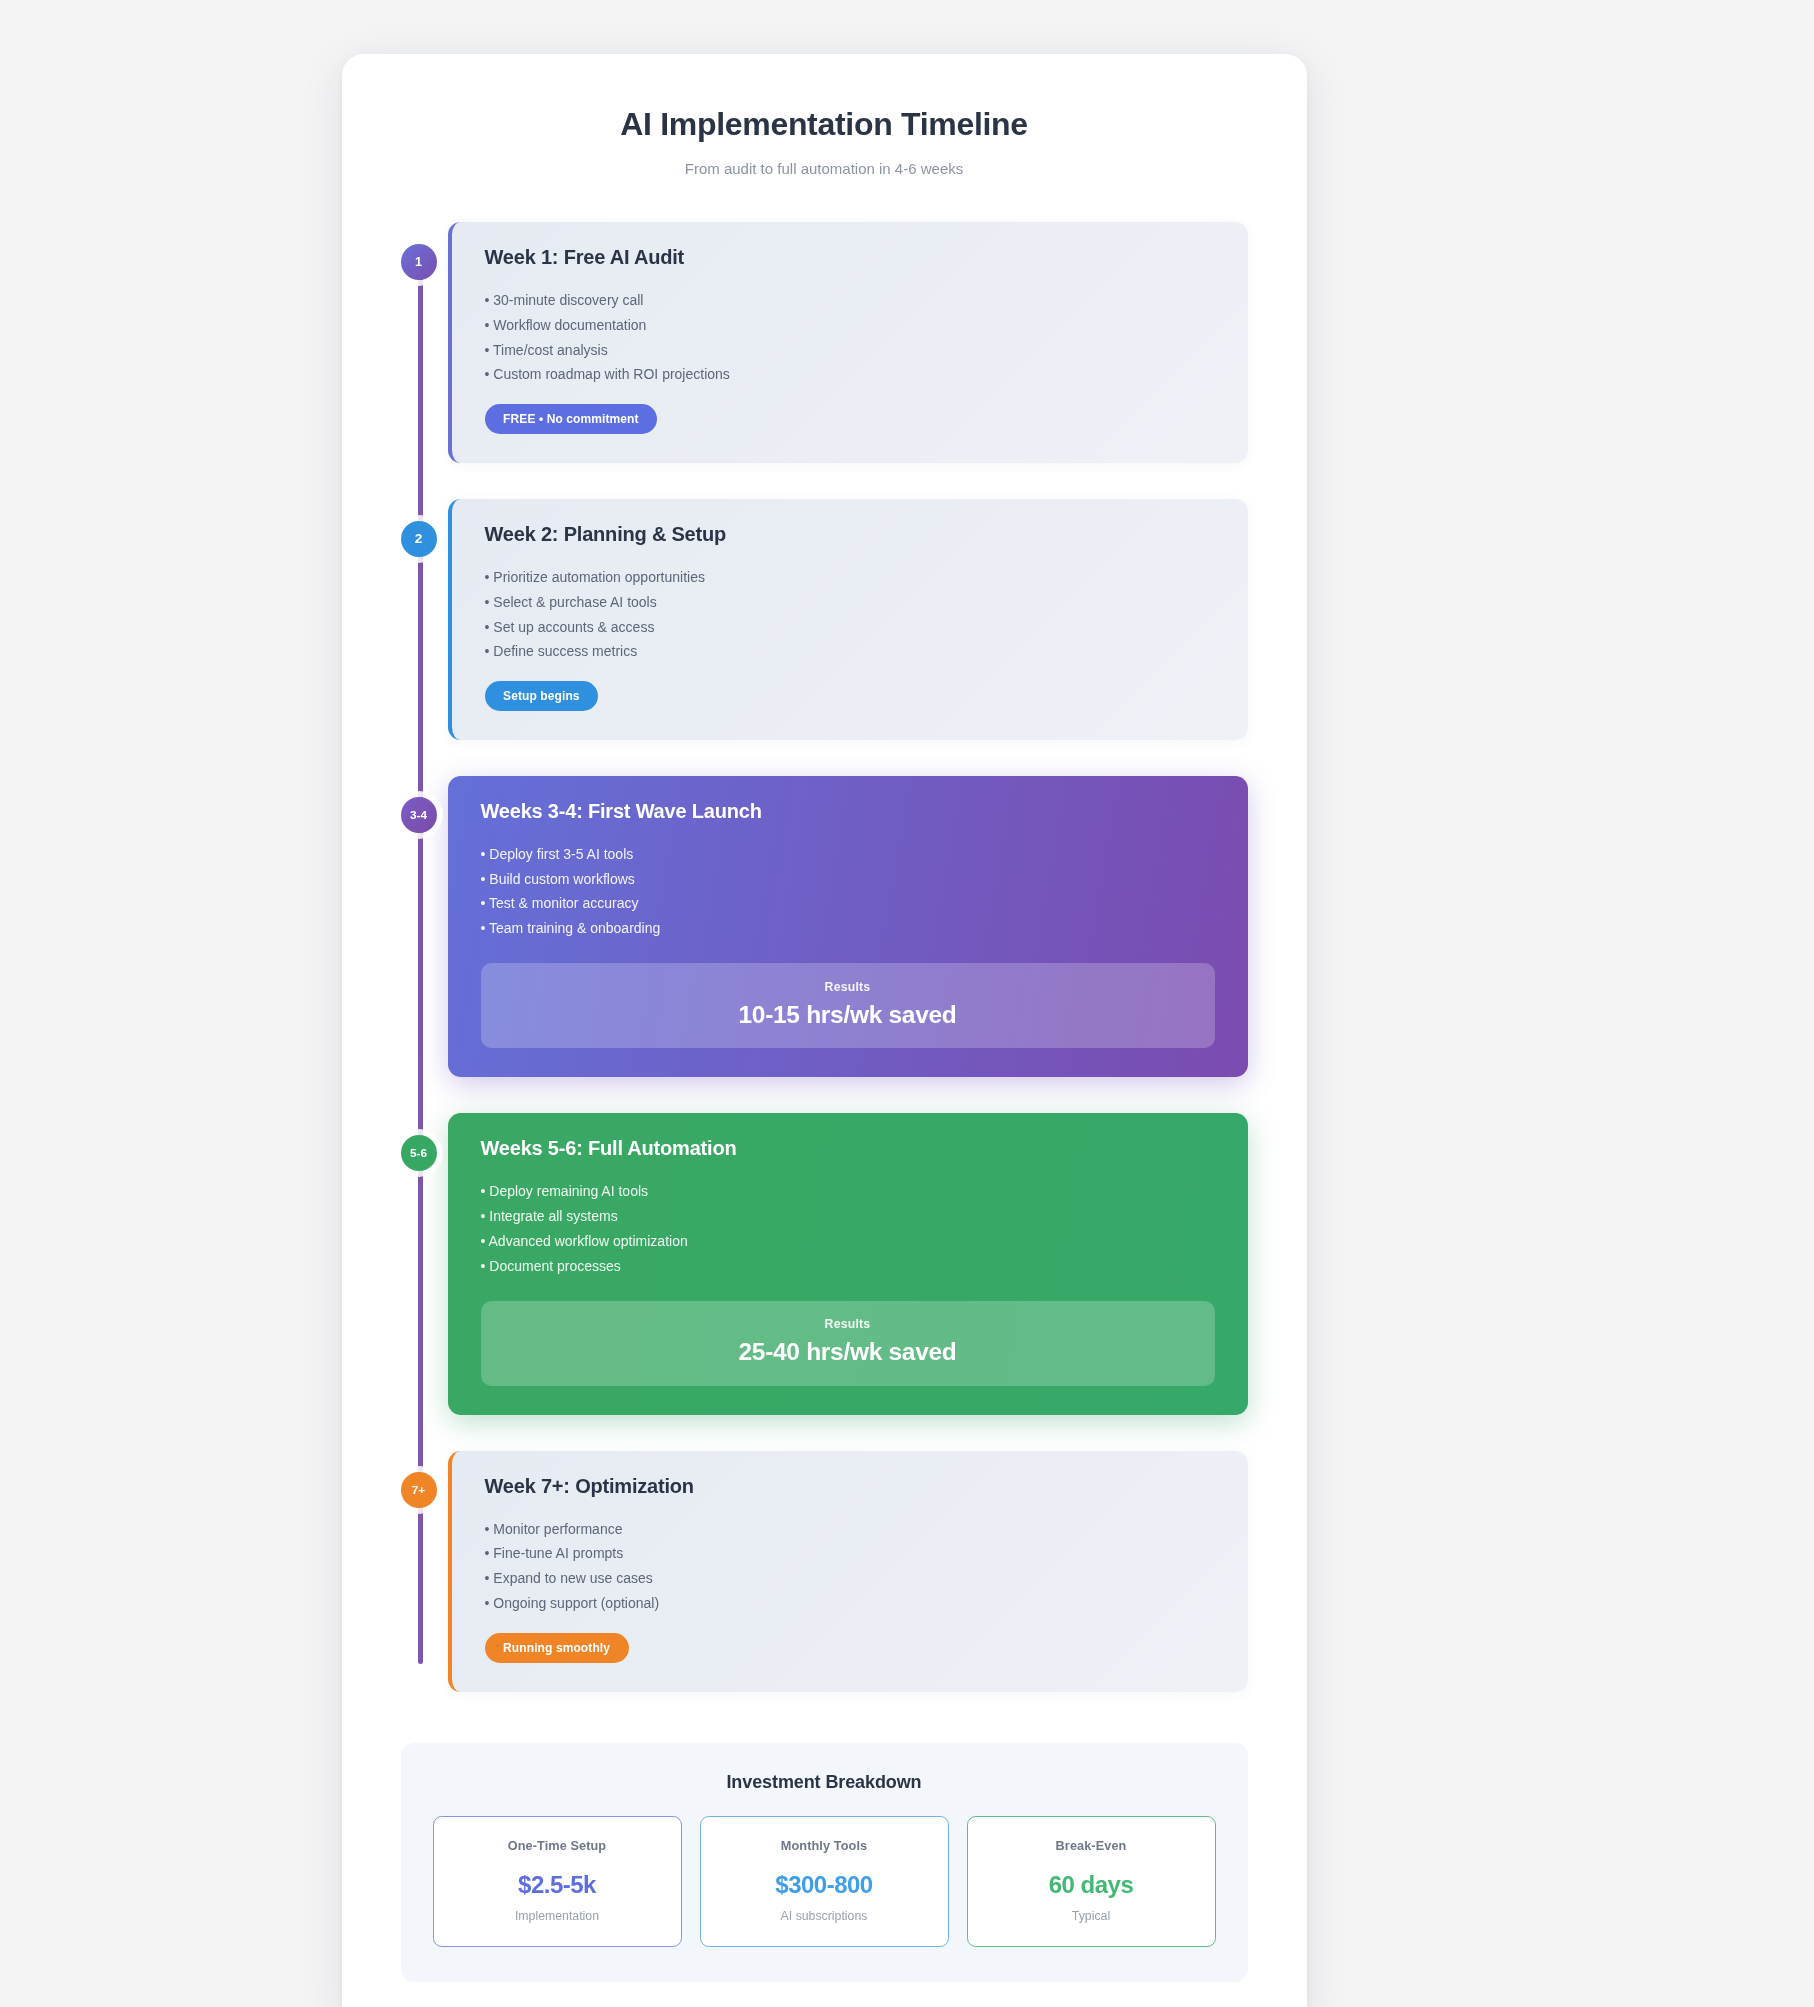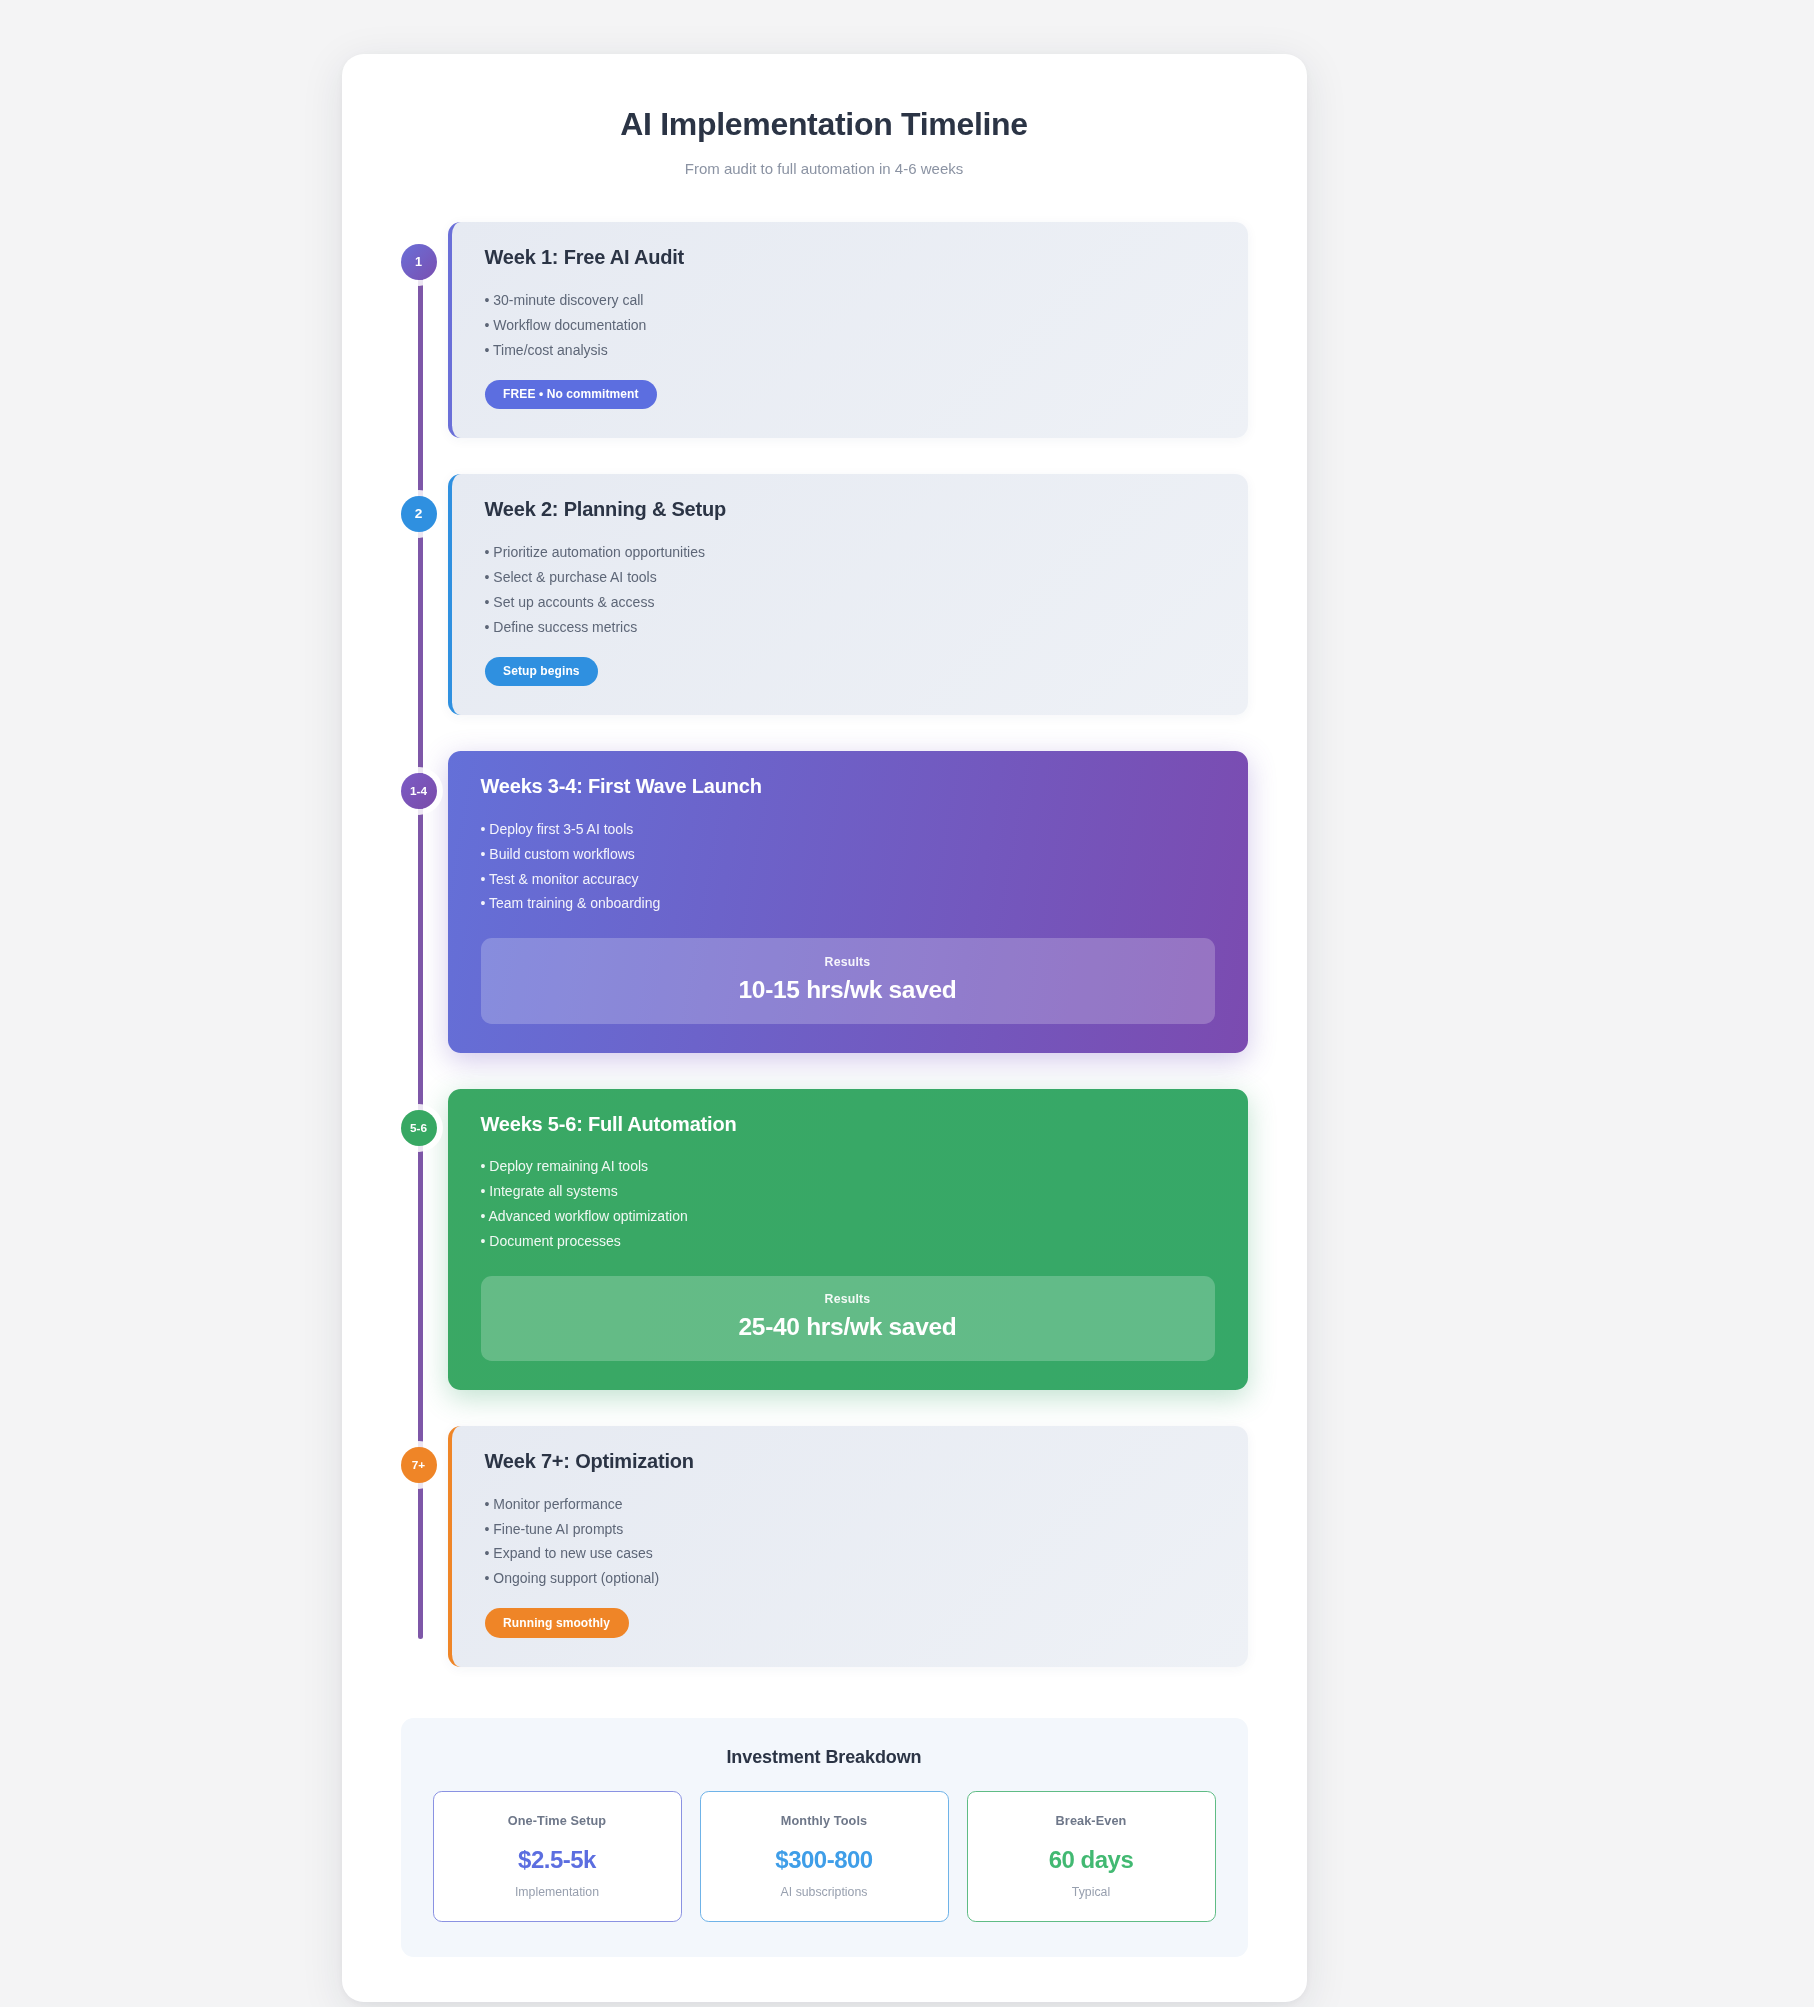--- a/index.html
+++ b/index.html
@@ -231,41 +231,42 @@
       <div class="timeline-line"></div>
 
       <div class="step">
         <div class="marker m1">1</div>
         <div class="step-card light">
           <div class="step-title">Week 1: Free AI Audit</div>
           <ul class="bullets">
             <li>• 30-minute discovery call</li>
             <li>• Workflow documentation</li>
             <li>• Time/cost analysis</li>
+            <li>• Custom roadmap with ROI projections</li>
           </ul>
           <span class="pill indigo">FREE • No commitment</span>
         </div>
       </div>
 
       <div class="step">
         <div class="marker m2">2</div>
         <div class="step-card light blue">
           <div class="step-title">Week 2: Planning &amp; Setup</div>
           <ul class="bullets">
             <li>• Prioritize automation opportunities</li>
             <li>• Select &amp; purchase AI tools</li>
             <li>• Set up accounts &amp; access</li>
             <li>• Define success metrics</li>
           </ul>
           <span class="pill blue">Setup begins</span>
         </div>
       </div>
 
       <div class="step">
-        <div class="marker m3">1-4</div>
+        <div class="marker m3">3-4</div>
         <div class="step-card purple">
           <div class="step-title">Weeks 3-4: First Wave Launch</div>
           <ul class="bullets">
             <li>• Deploy first 3-5 AI tools</li>
             <li>• Build custom workflows</li>
             <li>• Test &amp; monitor accuracy</li>
             <li>• Team training &amp; onboarding</li>
           </ul>
           <div class="results">
             <div class="results-label">Results</div>

